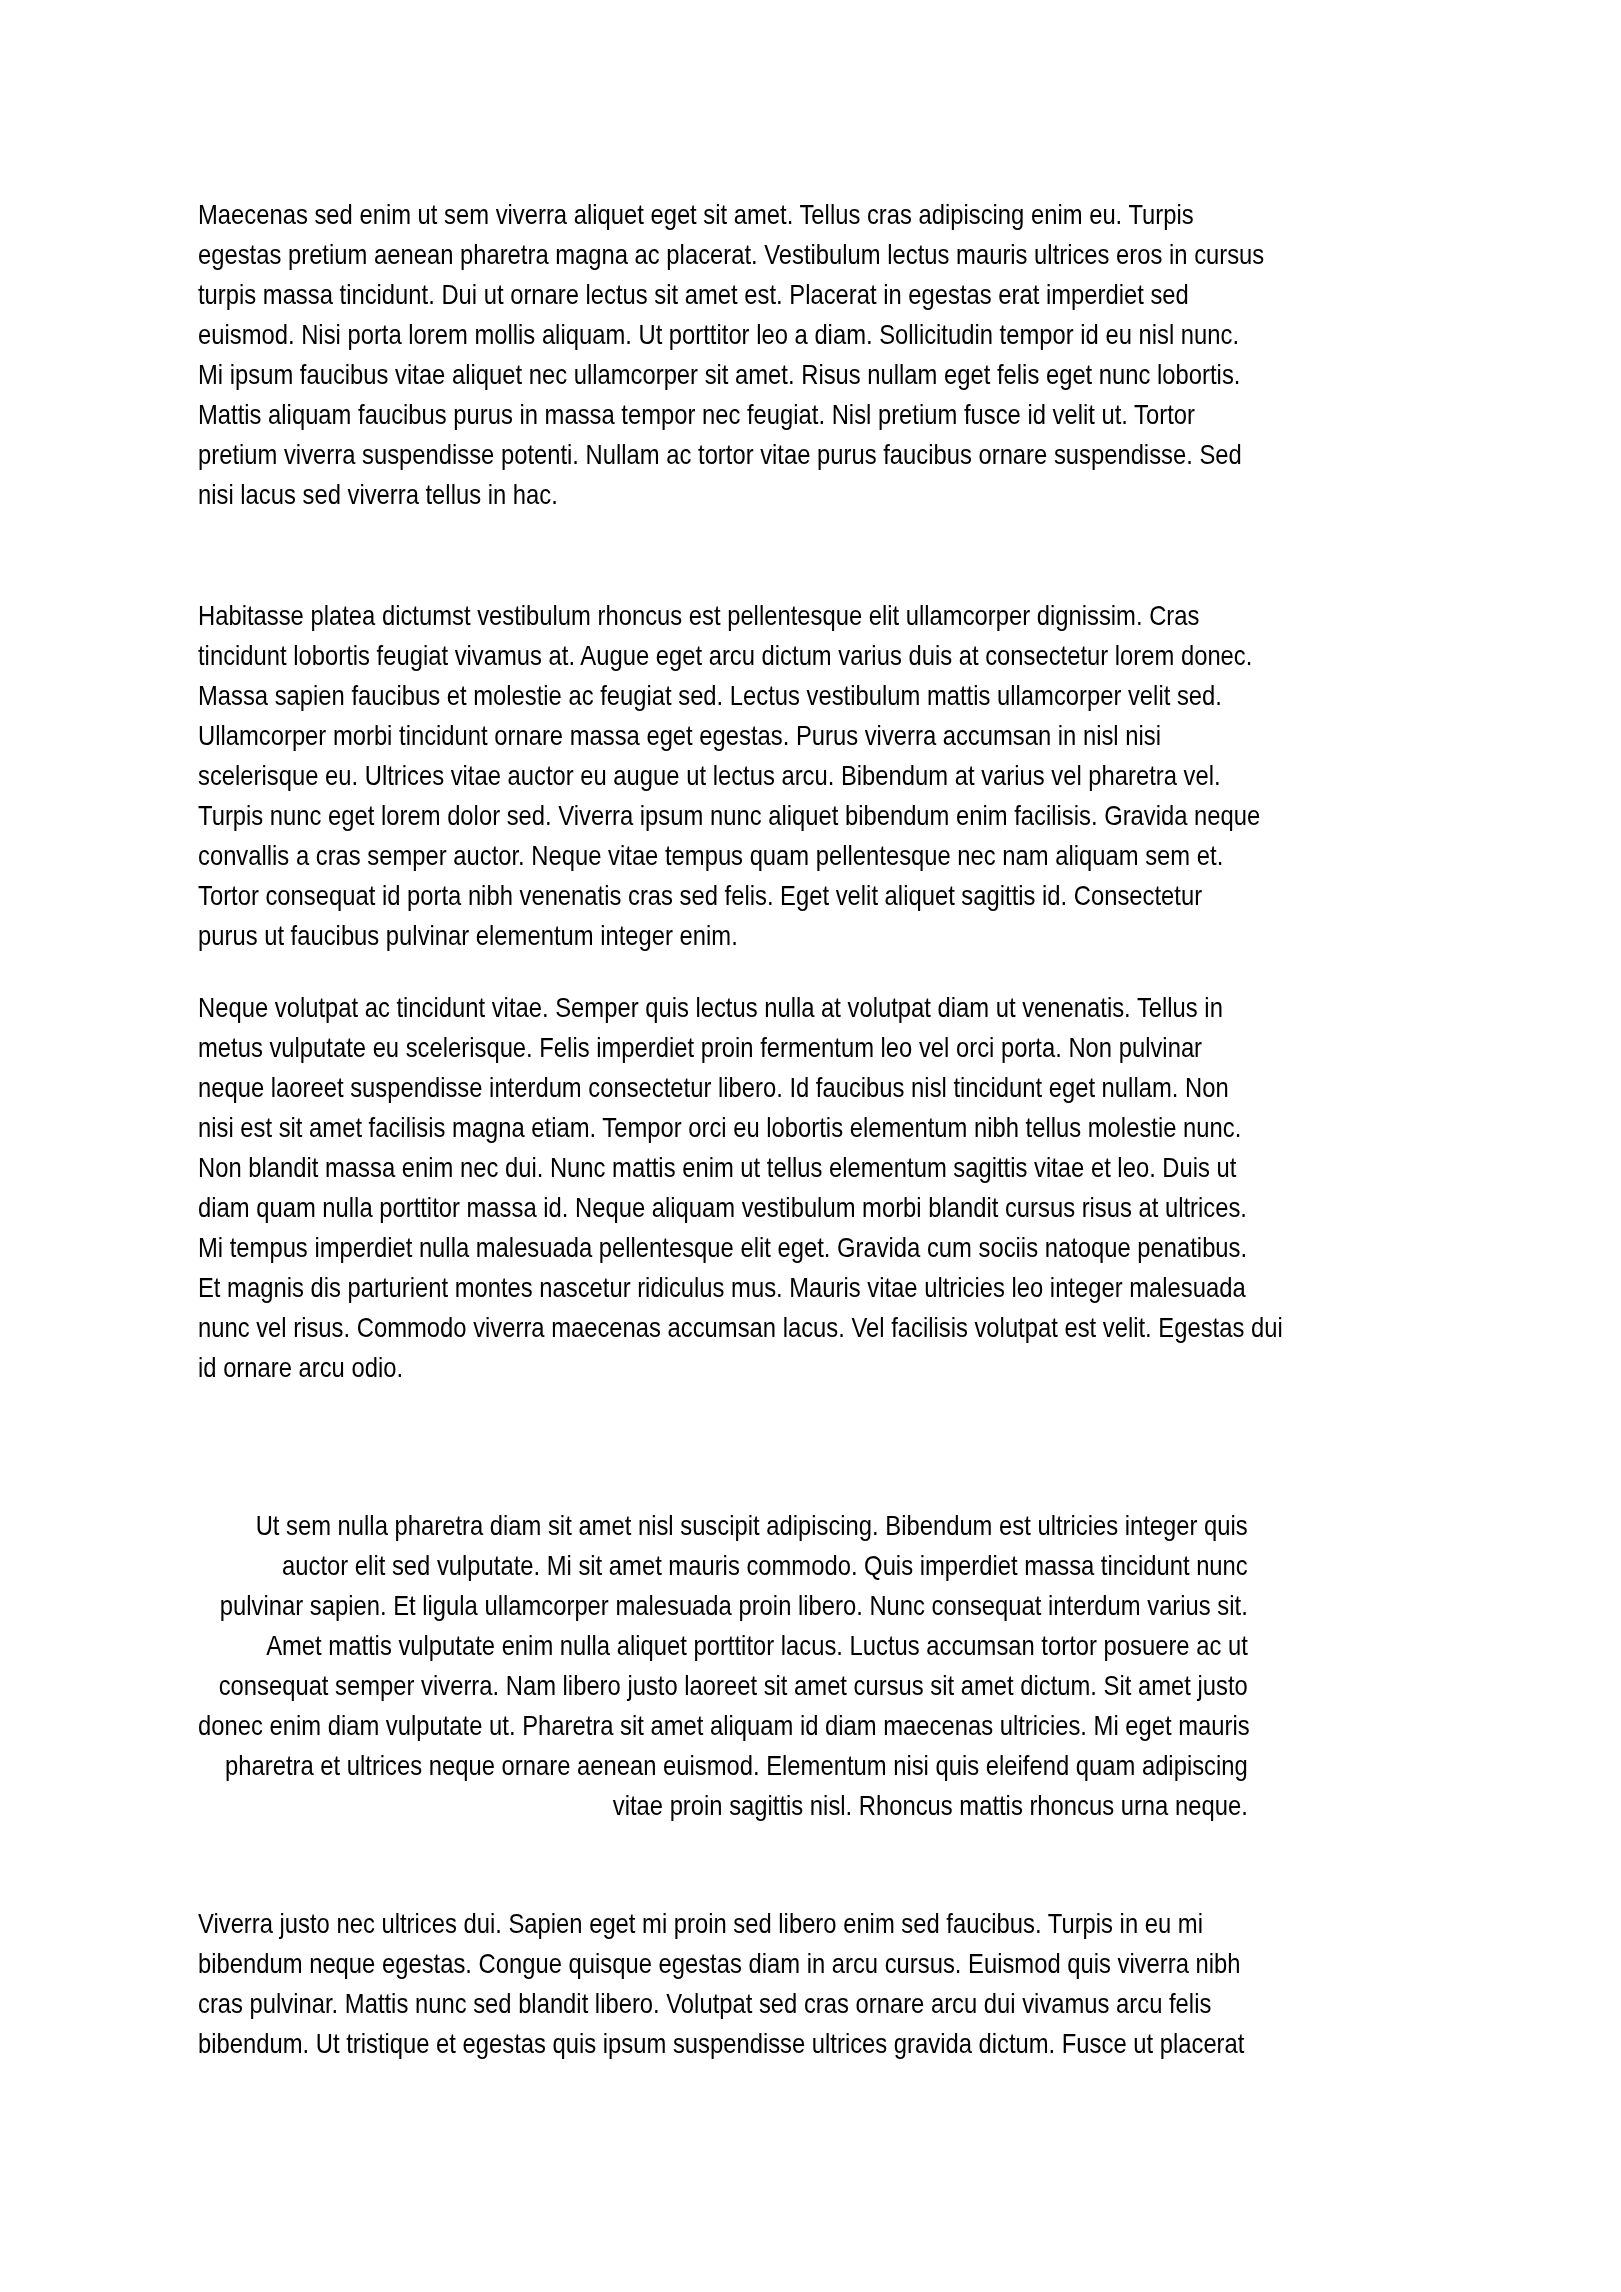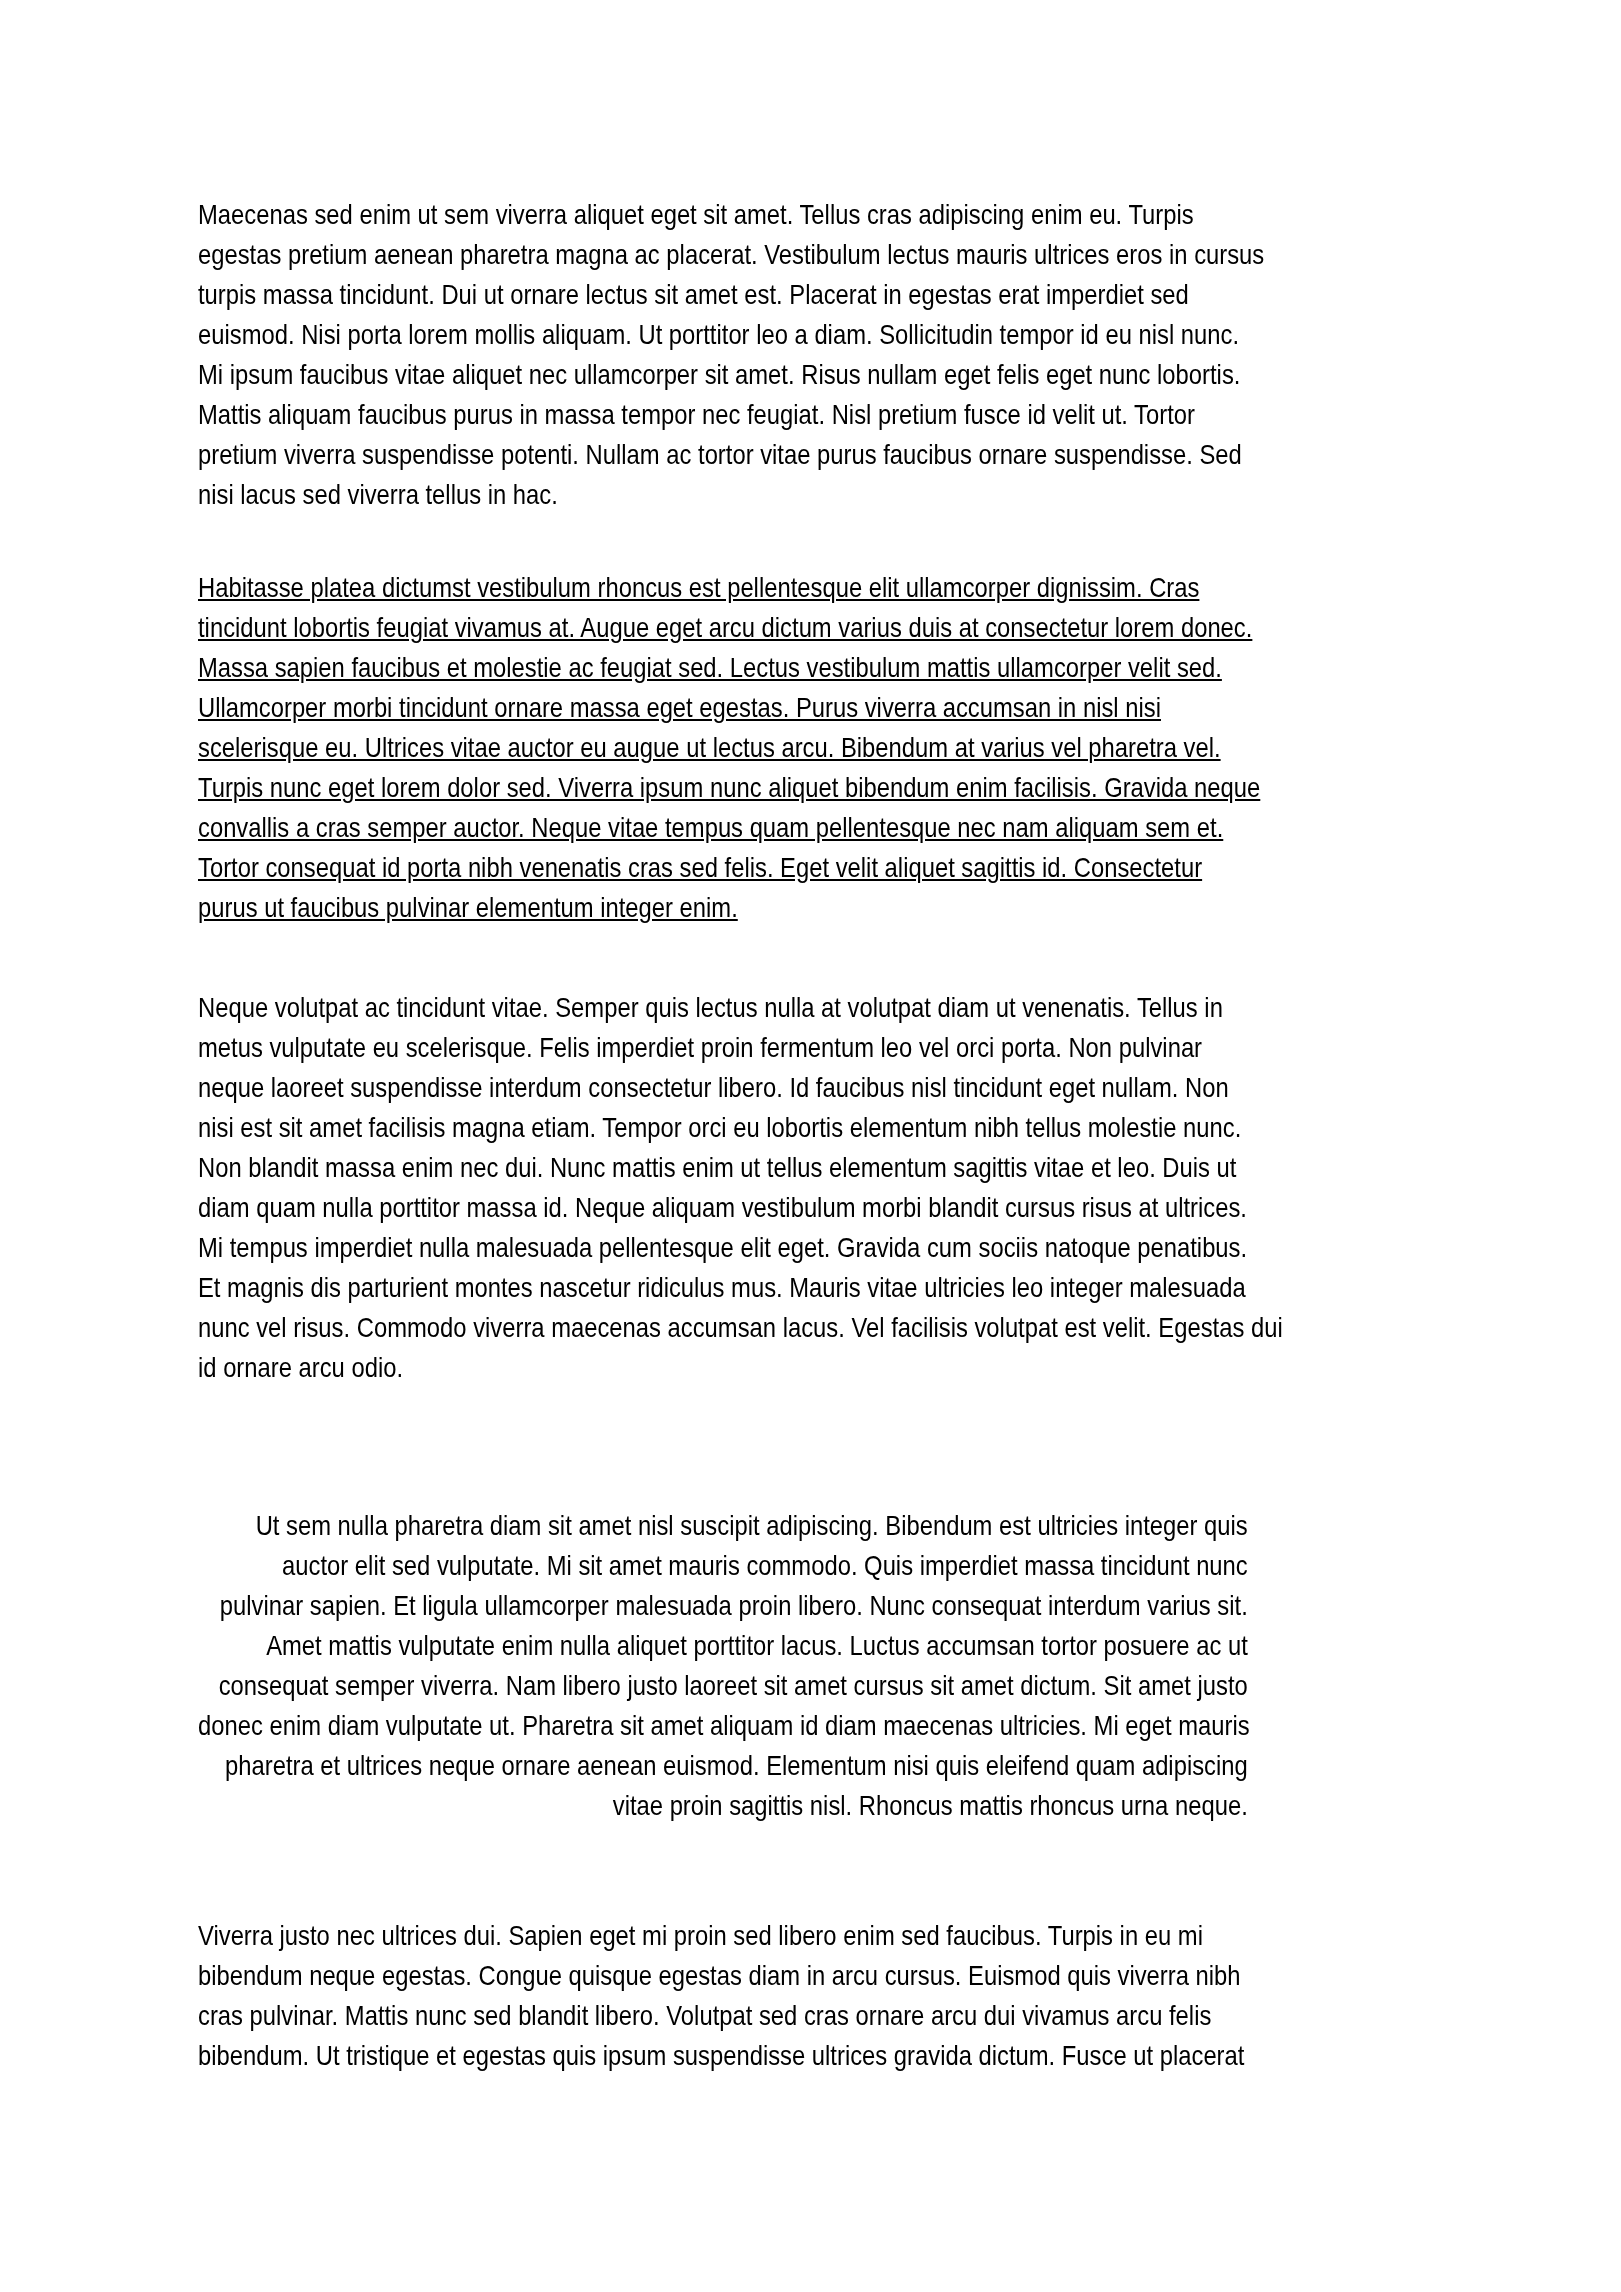--- a/index.html
+++ b/index.html
@@ -47,21 +47,21 @@
     <span class="line">Maecenas sed enim ut sem viverra aliquet eget sit amet. Tellus cras adipiscing enim eu. Turpis</span>
     <span class="line">egestas pretium aenean pharetra magna ac placerat. Vestibulum lectus mauris ultrices eros in cursus</span>
     <span class="line">turpis massa tincidunt. Dui ut ornare lectus sit amet est. Placerat in egestas erat imperdiet sed</span>
     <span class="line">euismod. Nisi porta lorem mollis aliquam. Ut porttitor leo a diam. Sollicitudin tempor id eu nisl nunc.</span>
     <span class="line">Mi ipsum faucibus vitae aliquet nec ullamcorper sit amet. Risus nullam eget felis eget nunc lobortis.</span>
     <span class="line">Mattis aliquam faucibus purus in massa tempor nec feugiat. Nisl pretium fusce id velit ut. Tortor</span>
     <span class="line">pretium viverra suspendisse potenti. Nullam ac tortor vitae purus faucibus ornare suspendisse. Sed</span>
     <span class="line">nisi lacus sed viverra tellus in hac.</span>
   </div>
 
-  <div class="para" style="top:568px;text-decoration:underline;">
+  <div class="para" style="top:596px;">
     <span class="line">Habitasse platea dictumst vestibulum rhoncus est pellentesque elit ullamcorper dignissim. Cras</span>
     <span class="line">tincidunt lobortis feugiat vivamus at. Augue eget arcu dictum varius duis at consectetur lorem donec.</span>
     <span class="line">Massa sapien faucibus et molestie ac feugiat sed. Lectus vestibulum mattis ullamcorper velit sed.</span>
     <span class="line">Ullamcorper morbi tincidunt ornare massa eget egestas. Purus viverra accumsan in nisl nisi</span>
     <span class="line">scelerisque eu. Ultrices vitae auctor eu augue ut lectus arcu. Bibendum at varius vel pharetra vel.</span>
     <span class="line">Turpis nunc eget lorem dolor sed. Viverra ipsum nunc aliquet bibendum enim facilisis. Gravida neque</span>
     <span class="line">convallis a cras semper auctor. Neque vitae tempus quam pellentesque nec nam aliquam sem et.</span>
     <span class="line">Tortor consequat id porta nibh venenatis cras sed felis. Eget velit aliquet sagittis id. Consectetur</span>
     <span class="line">purus ut faucibus pulvinar elementum integer enim.</span>
   </div>
@@ -83,21 +83,21 @@
     <span class="line">Ut sem nulla pharetra diam sit amet nisl suscipit adipiscing. Bibendum est ultricies integer quis</span>
     <span class="line">auctor elit sed vulputate. Mi sit amet mauris commodo. Quis imperdiet massa tincidunt nunc</span>
     <span class="line">pulvinar sapien. Et ligula ullamcorper malesuada proin libero. Nunc consequat interdum varius sit.</span>
     <span class="line">Amet mattis vulputate enim nulla aliquet porttitor lacus. Luctus accumsan tortor posuere ac ut</span>
     <span class="line">consequat semper viverra. Nam libero justo laoreet sit amet cursus sit amet dictum. Sit amet justo</span>
     <span class="line">donec enim diam vulputate ut. Pharetra sit amet aliquam id diam maecenas ultricies. Mi eget mauris</span>
     <span class="line">pharetra et ultrices neque ornare aenean euismod. Elementum nisi quis eleifend quam adipiscing</span>
     <span class="line">vitae proin sagittis nisl. Rhoncus mattis rhoncus urna neque.</span>
   </div>
 
-  <div class="para" style="top:1904px;margin-top:12px;">
+  <div class="para" style="top:1904px;">
     <span class="line">Viverra justo nec ultrices dui. Sapien eget mi proin sed libero enim sed faucibus. Turpis in eu mi</span>
     <span class="line">bibendum neque egestas. Congue quisque egestas diam in arcu cursus. Euismod quis viverra nibh</span>
     <span class="line">cras pulvinar. Mattis nunc sed blandit libero. Volutpat sed cras ornare arcu dui vivamus arcu felis</span>
     <span class="line">bibendum. Ut tristique et egestas quis ipsum suspendisse ultrices gravida dictum. Fusce ut placerat</span>
   </div>
 
 </div>
 
 
 </body></html>

